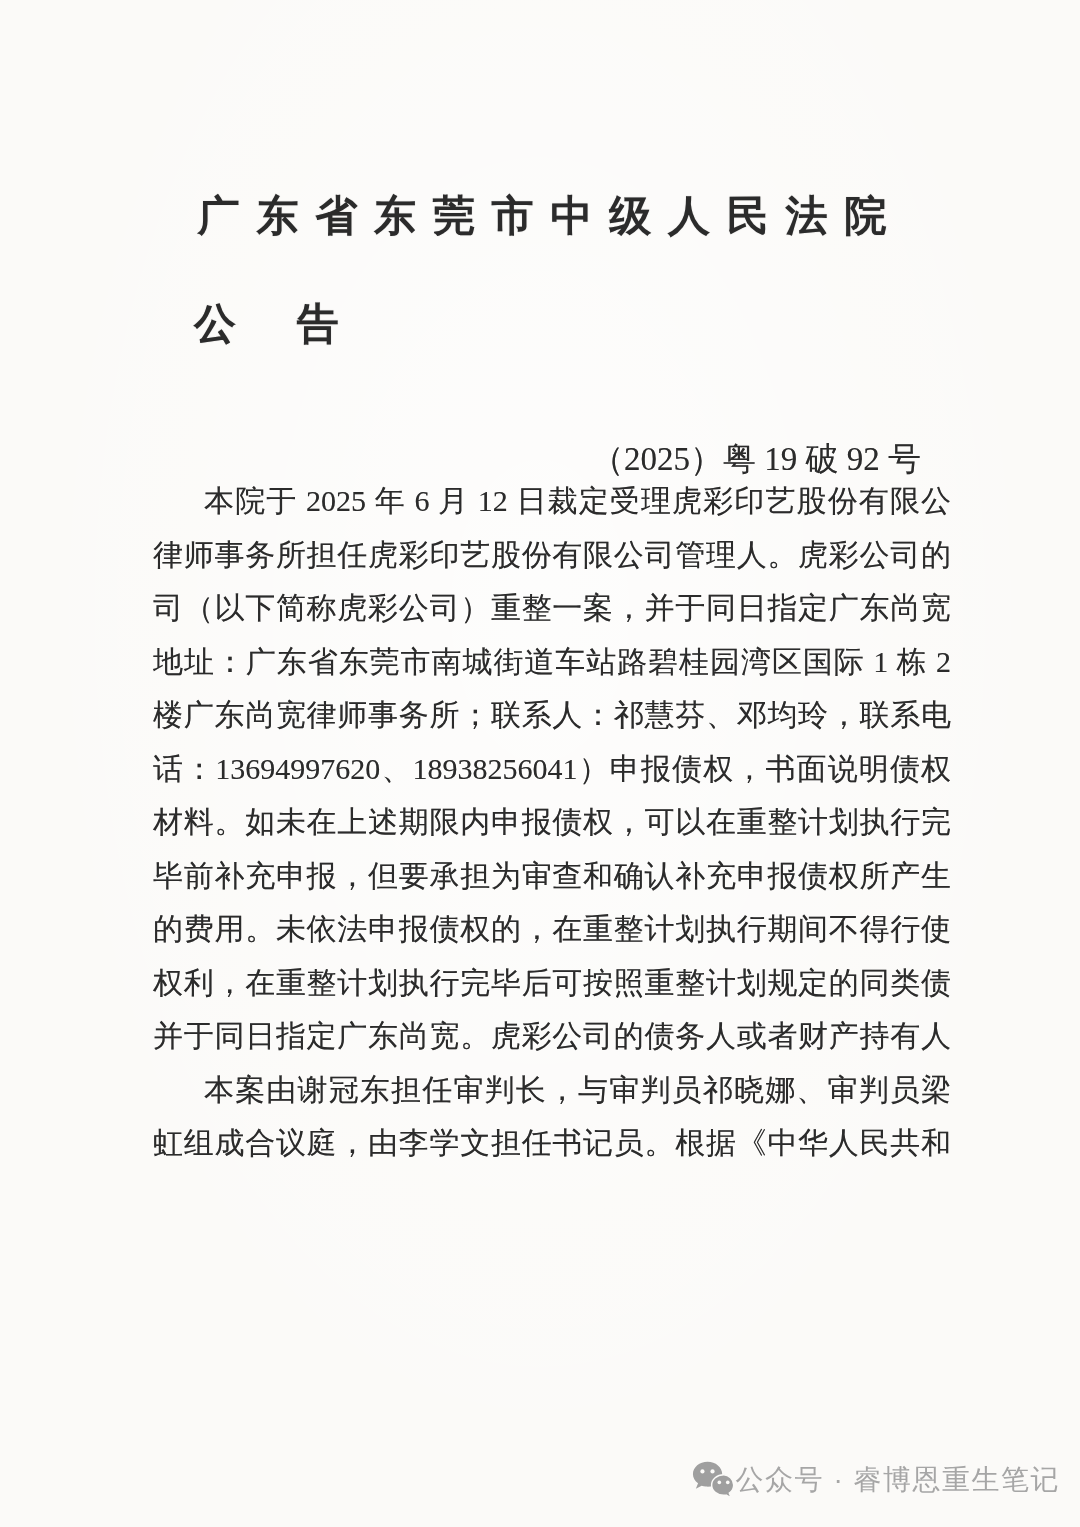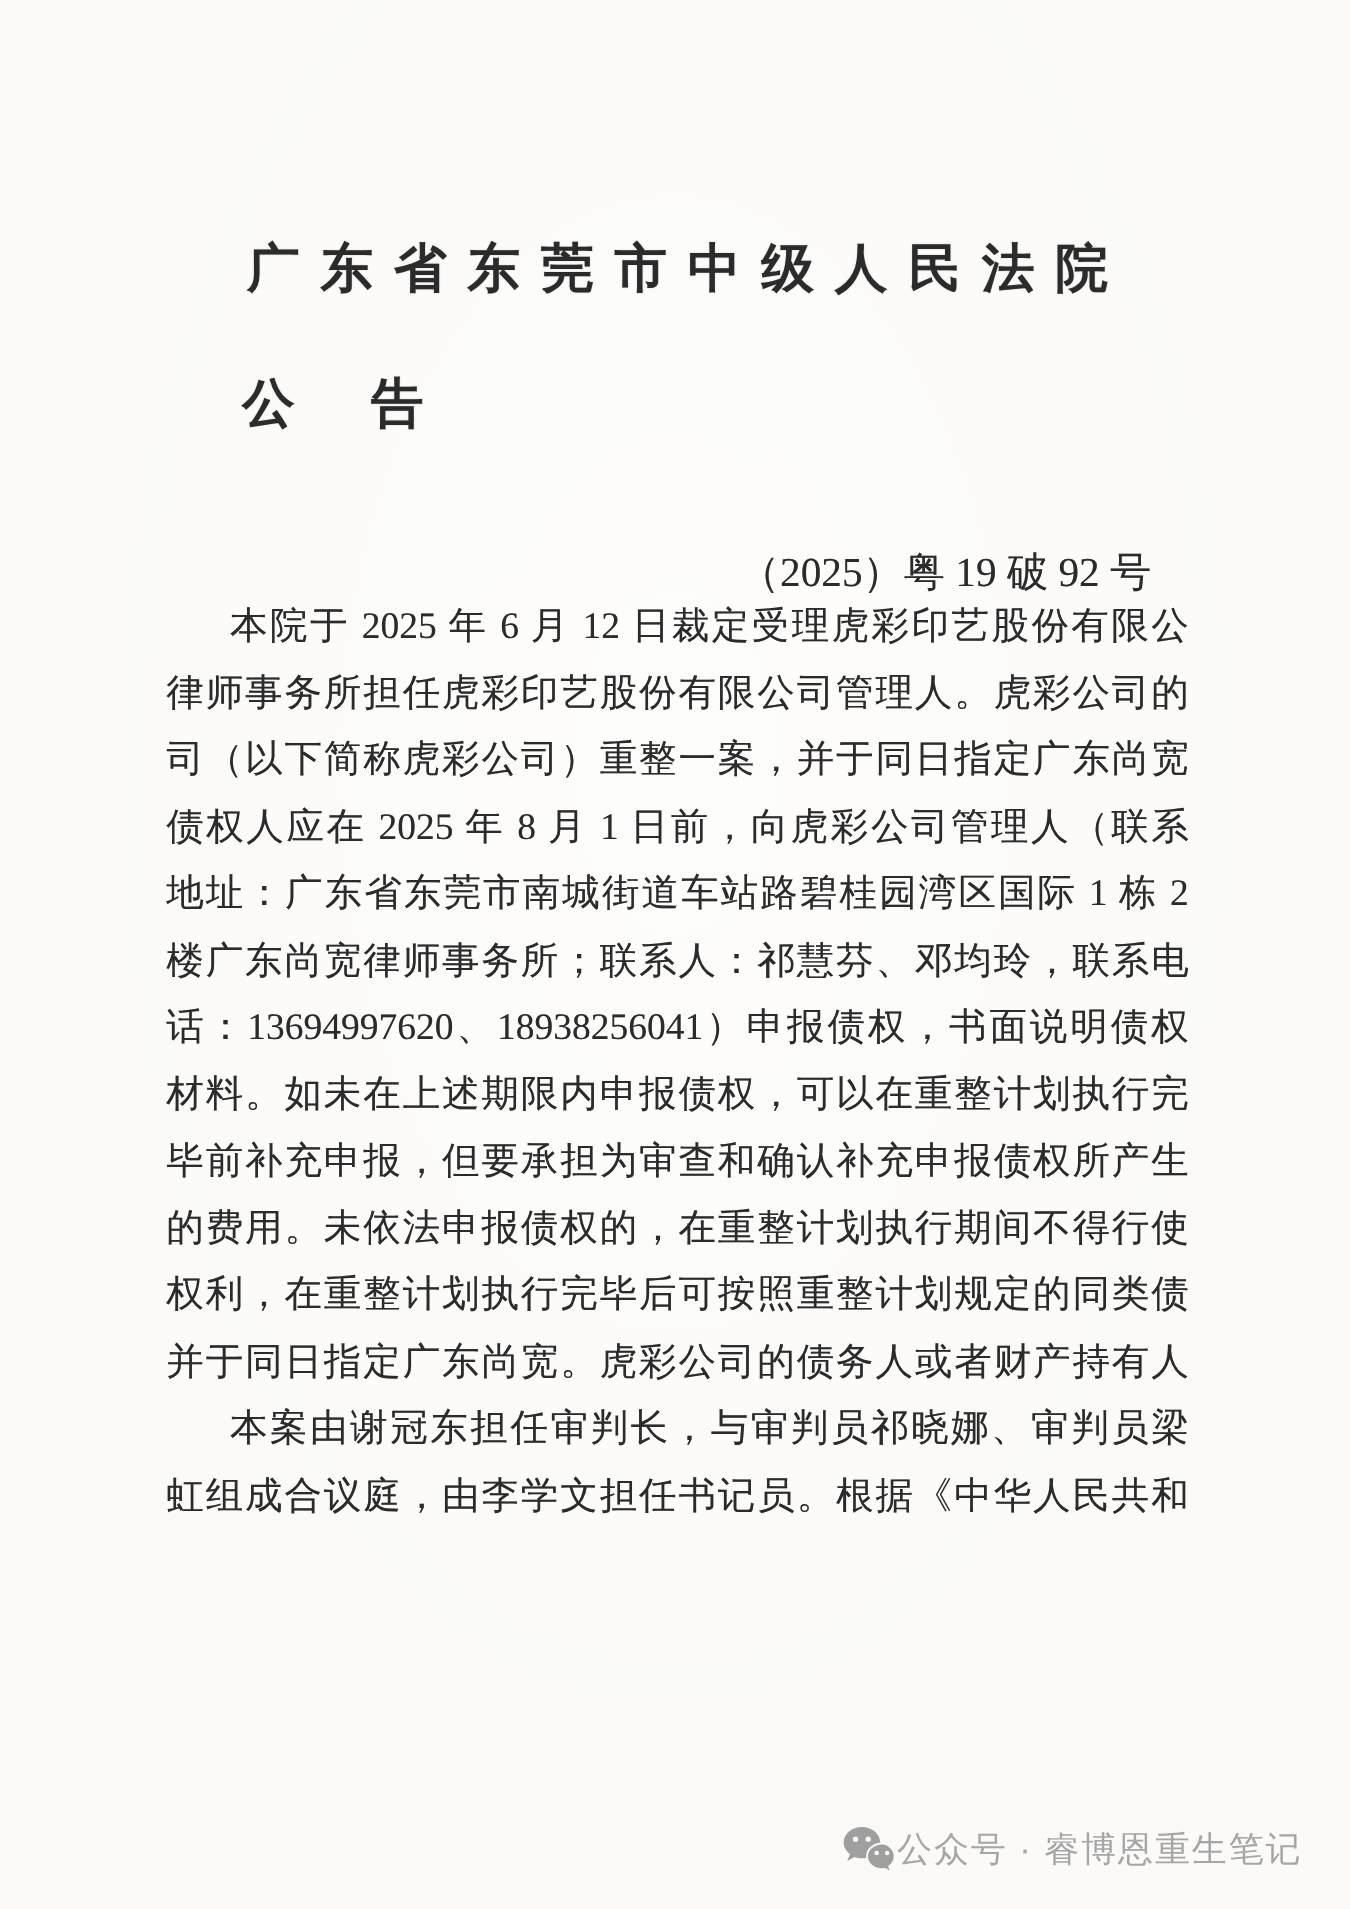--- a/index.html
+++ b/index.html
@@ -49,25 +49,26 @@
     position:absolute;top:474px;left:0;width:100%;
     font-size:30px;
     text-shadow:0 0 .5px rgba(30,30,30,.4);
   }
   .line{
     height:53.5px;line-height:53.5px;
     text-align:justify;
     text-align-last:justify;
     text-justify:inter-character;
     white-space:normal;
+    margin-left:20px;
   }
   .line.indent{padding-left:1.7em;}
   .line.para-end{text-align-last:left;}
   .watermark{
-    position:absolute;top:1460px;right:38px;
+    position:absolute;top:1460px;right:20px;
     display:flex;align-items:center;
     color:var(--wm);
   }
   .wm-icon{width:44px;height:40px;color:#9f9f9f;flex:0 0 auto;}
   .wm-text{
     font-family:"Liberation Sans","DejaVu Sans",sans-serif;
     font-size:28px;line-height:40px;letter-spacing:1.5px;
     white-space:nowrap;
   }
 </style>
@@ -83,21 +84,20 @@
   <div class="doc-type">公告</div>
 
   <div class="case-number">（2025）粤 19 破 92 号</div>
 
   <div class="body-text">
 
     <div>
       <div class="line indent">本院于 2025 年 6 月 12 日裁定受理虎彩印艺股份有限公</div>
       <div class="line">律师事务所担任虎彩印艺股份有限公司管理人。虎彩公司的</div>
       <div class="line">司（以下简称虎彩公司）重整一案，并于同日指定广东尚宽</div>
-      <div class="line">债权人应在 2025 年 8 月 1 日前，向虎彩公司管理人（联系</div>
       <div class="line">地址：广东省东莞市南城街道车站路碧桂园湾区国际 1 栋 2</div>
       <div class="line">楼广东尚宽律师事务所；联系人：祁慧芬、邓均玲，联系电</div>
       <div class="line">话：13694997620、18938256041）申报债权，书面说明债权</div>
       <div class="line">材料。如未在上述期限内申报债权，可以在重整计划执行完</div>
       <div class="line">毕前补充申报，但要承担为审查和确认补充申报债权所产生</div>
       <div class="line">的费用。未依法申报债权的，在重整计划执行期间不得行使</div>
       <div class="line">权利，在重整计划执行完毕后可按照重整计划规定的同类债</div>
       <div class="line">并于同日指定广东尚宽。虎彩公司的债务人或者财产持有人</div>
     </div>
 

